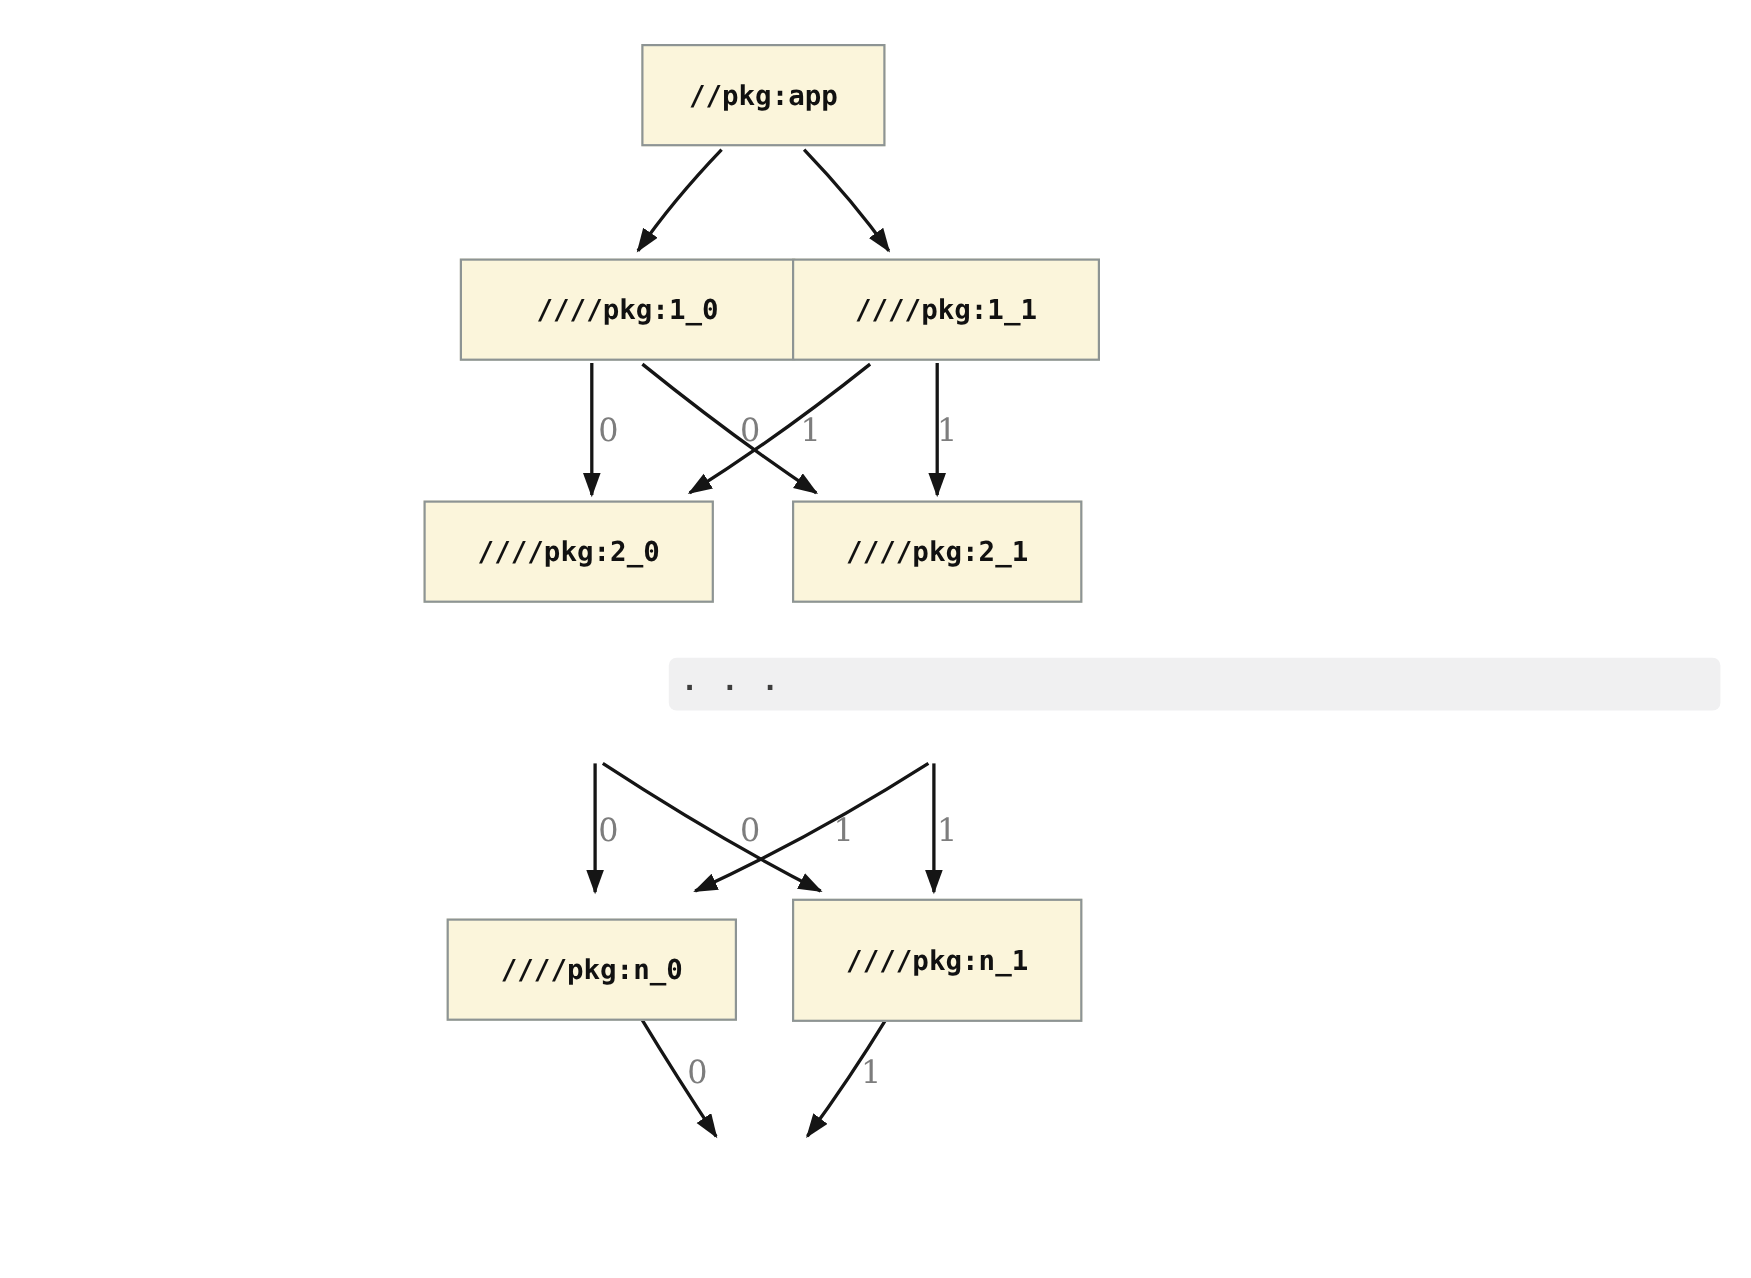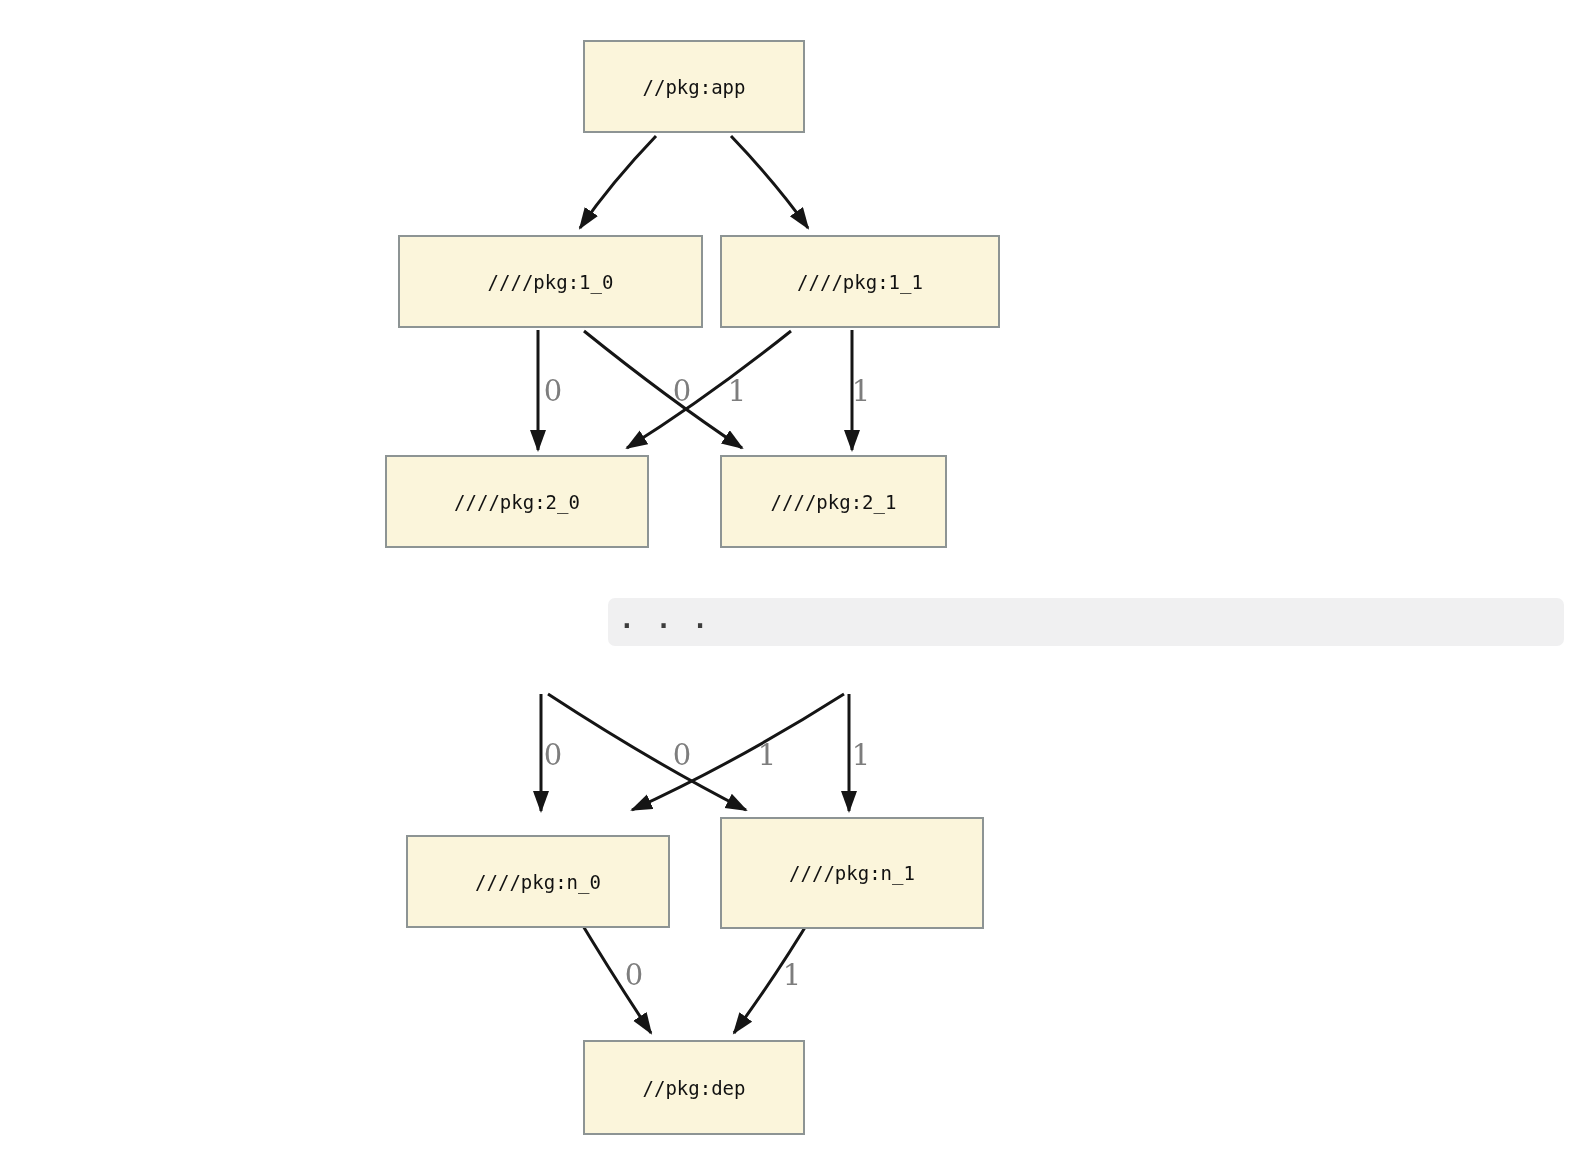--- a/index.html
+++ b/index.html
@@ -21,22 +21,22 @@
     position: absolute;
     box-sizing: border-box;
     background: #FBF5DB;
     border: 2px solid #8D9494;
     display: flex;
     align-items: center;
     justify-content: center;
   }
   .node-label {
     font-family: "DejaVu Sans Mono", monospace;
-    font-weight: normal;
-    font-size: 19px;
+    font-weight: bold;
+    font-size: 25px;
     color: #111111;
     white-space: pre;
   }
   .edge-label {
     position: absolute;
     transform: translate(-50%, -50%);
     font-family: "DejaVu Serif", serif;
     font-size: 29px;
     color: #7d7d7d;
     line-height: 1;
@@ -85,51 +85,48 @@
       <path d="M849,694 L849,811" marker-end="url(#arrow)"></path>
       <path d="M574,911 Q613,976 651,1033" marker-end="url(#arrow)"></path>
       <path d="M815,911 Q776,976 734,1033" marker-end="url(#arrow)"></path>
     </g>
   </svg>
 
   <div class="node" style="left:583px; top:40px; width:222px; height:93px">
     <span class="node-label">//pkg:app</span>
   </div>
 
-  <div class="node" style="left:398px; top:235px; width:305px; height:93px">
+  <div class="node" style="left:418px; top:235px; width:305px; height:93px">
     <span class="node-label">////pkg:1_0</span>
   </div>
 
   <div class="node" style="left:720px; top:235px; width:280px; height:93px">
     <span class="node-label">////pkg:1_1</span>
   </div>
 
   <div class="node" style="left:385px; top:455px; width:264px; height:93px">
     <span class="node-label">////pkg:2_0</span>
   </div>
 
-  <div class="node" style="left:720px; top:455px; width:227px; height:93px">
+  <div class="node" style="left:720px; top:455px; width:264px; height:93px">
     <span class="node-label">////pkg:2_1</span>
   </div>
 
   <div class="ellipsis-bar">
     <span class="ellipsis-dots">...</span>
   </div>
 
   <div class="node" style="left:406px; top:835px; width:264px; height:93px">
     <span class="node-label">////pkg:n_0</span>
   </div>
 
   <div class="node" style="left:720px; top:817px; width:264px; height:112px">
     <span class="node-label">////pkg:n_1</span>
   </div>
 
-  <div class="node" style="left:583px; top:1040px; width:222px; height:95px">
-    <span class="node-label">//pkg:dep</span>
-  </div>
 
   <span class="edge-label" style="left:553px; top:391px">0</span>
   <span class="edge-label" style="left:682px; top:391px">0</span>
   <span class="edge-label" style="left:737px; top:391px">1</span>
   <span class="edge-label" style="left:861px; top:391px">1</span>
 
   <span class="edge-label" style="left:553px; top:755px">0</span>
   <span class="edge-label" style="left:682px; top:755px">0</span>
   <span class="edge-label" style="left:767px; top:755px">1</span>
   <span class="edge-label" style="left:861px; top:755px">1</span>

